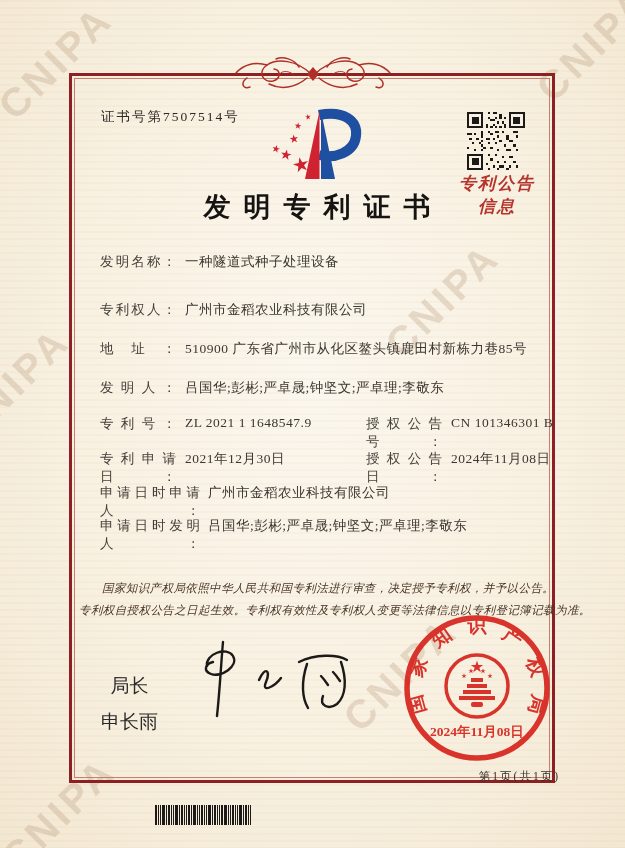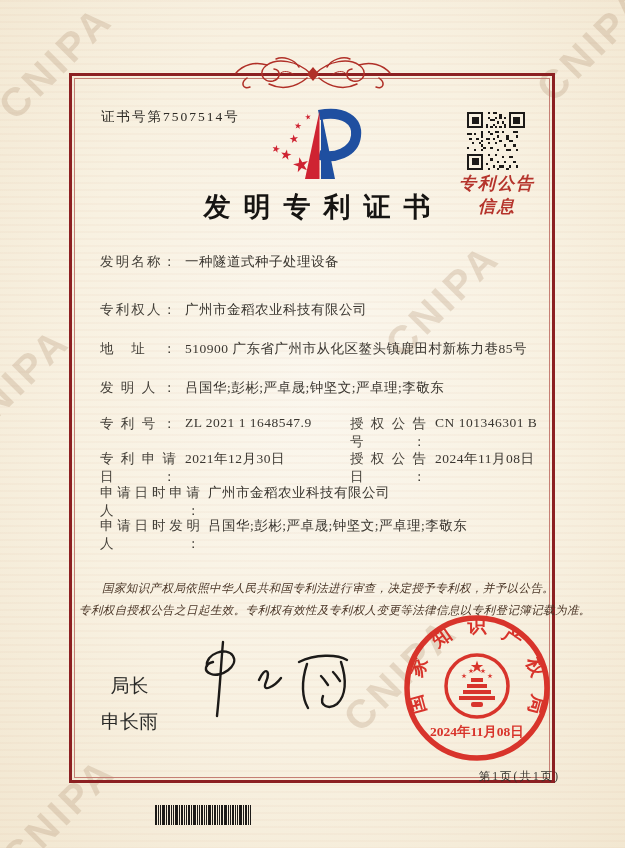--- a/index.html
+++ b/index.html
@@ -37,21 +37,21 @@
     position:absolute; left:69px; top:189px; width:486px; text-align:center;
     font-size:27px; font-weight:bold; letter-spacing:13px; text-indent:13px; color:#161412;
   }
   .row{ position:absolute; left:95px; width:465px; font-size:13.5px; display:flex; }
   .lbl{
     display:inline-block; width:76px; text-align:justify; text-align-last:justify;
     flex:0 0 76px; margin-right:9px; color:#45413a;
   }
   .lbl-long{ width:100px; flex:0 0 100px; margin-right:8px; }
   .val{ letter-spacing:0.5px; color:#3b3731; white-space:nowrap; }
-  .twocol{ display:flex; }
+  .twocol{ display:flex;gap:16px; }
   .col-l{ width:250px; flex:0 0 250px; display:flex; }
   .col-r{ display:flex; }
   .legal{
     position:absolute; left:74px; top:577px; width:480px;
     font-size:11.5px; line-height:1.95; font-style:italic; letter-spacing:0.4px;
     color:#4a3526;
   }
   .legal .l1{ text-indent:2em; white-space:nowrap; }
   .legal .l2{ white-space:nowrap; }
   .director{ position:absolute; left:96px; top:668px; font-family:Liberation Serif, serif;

